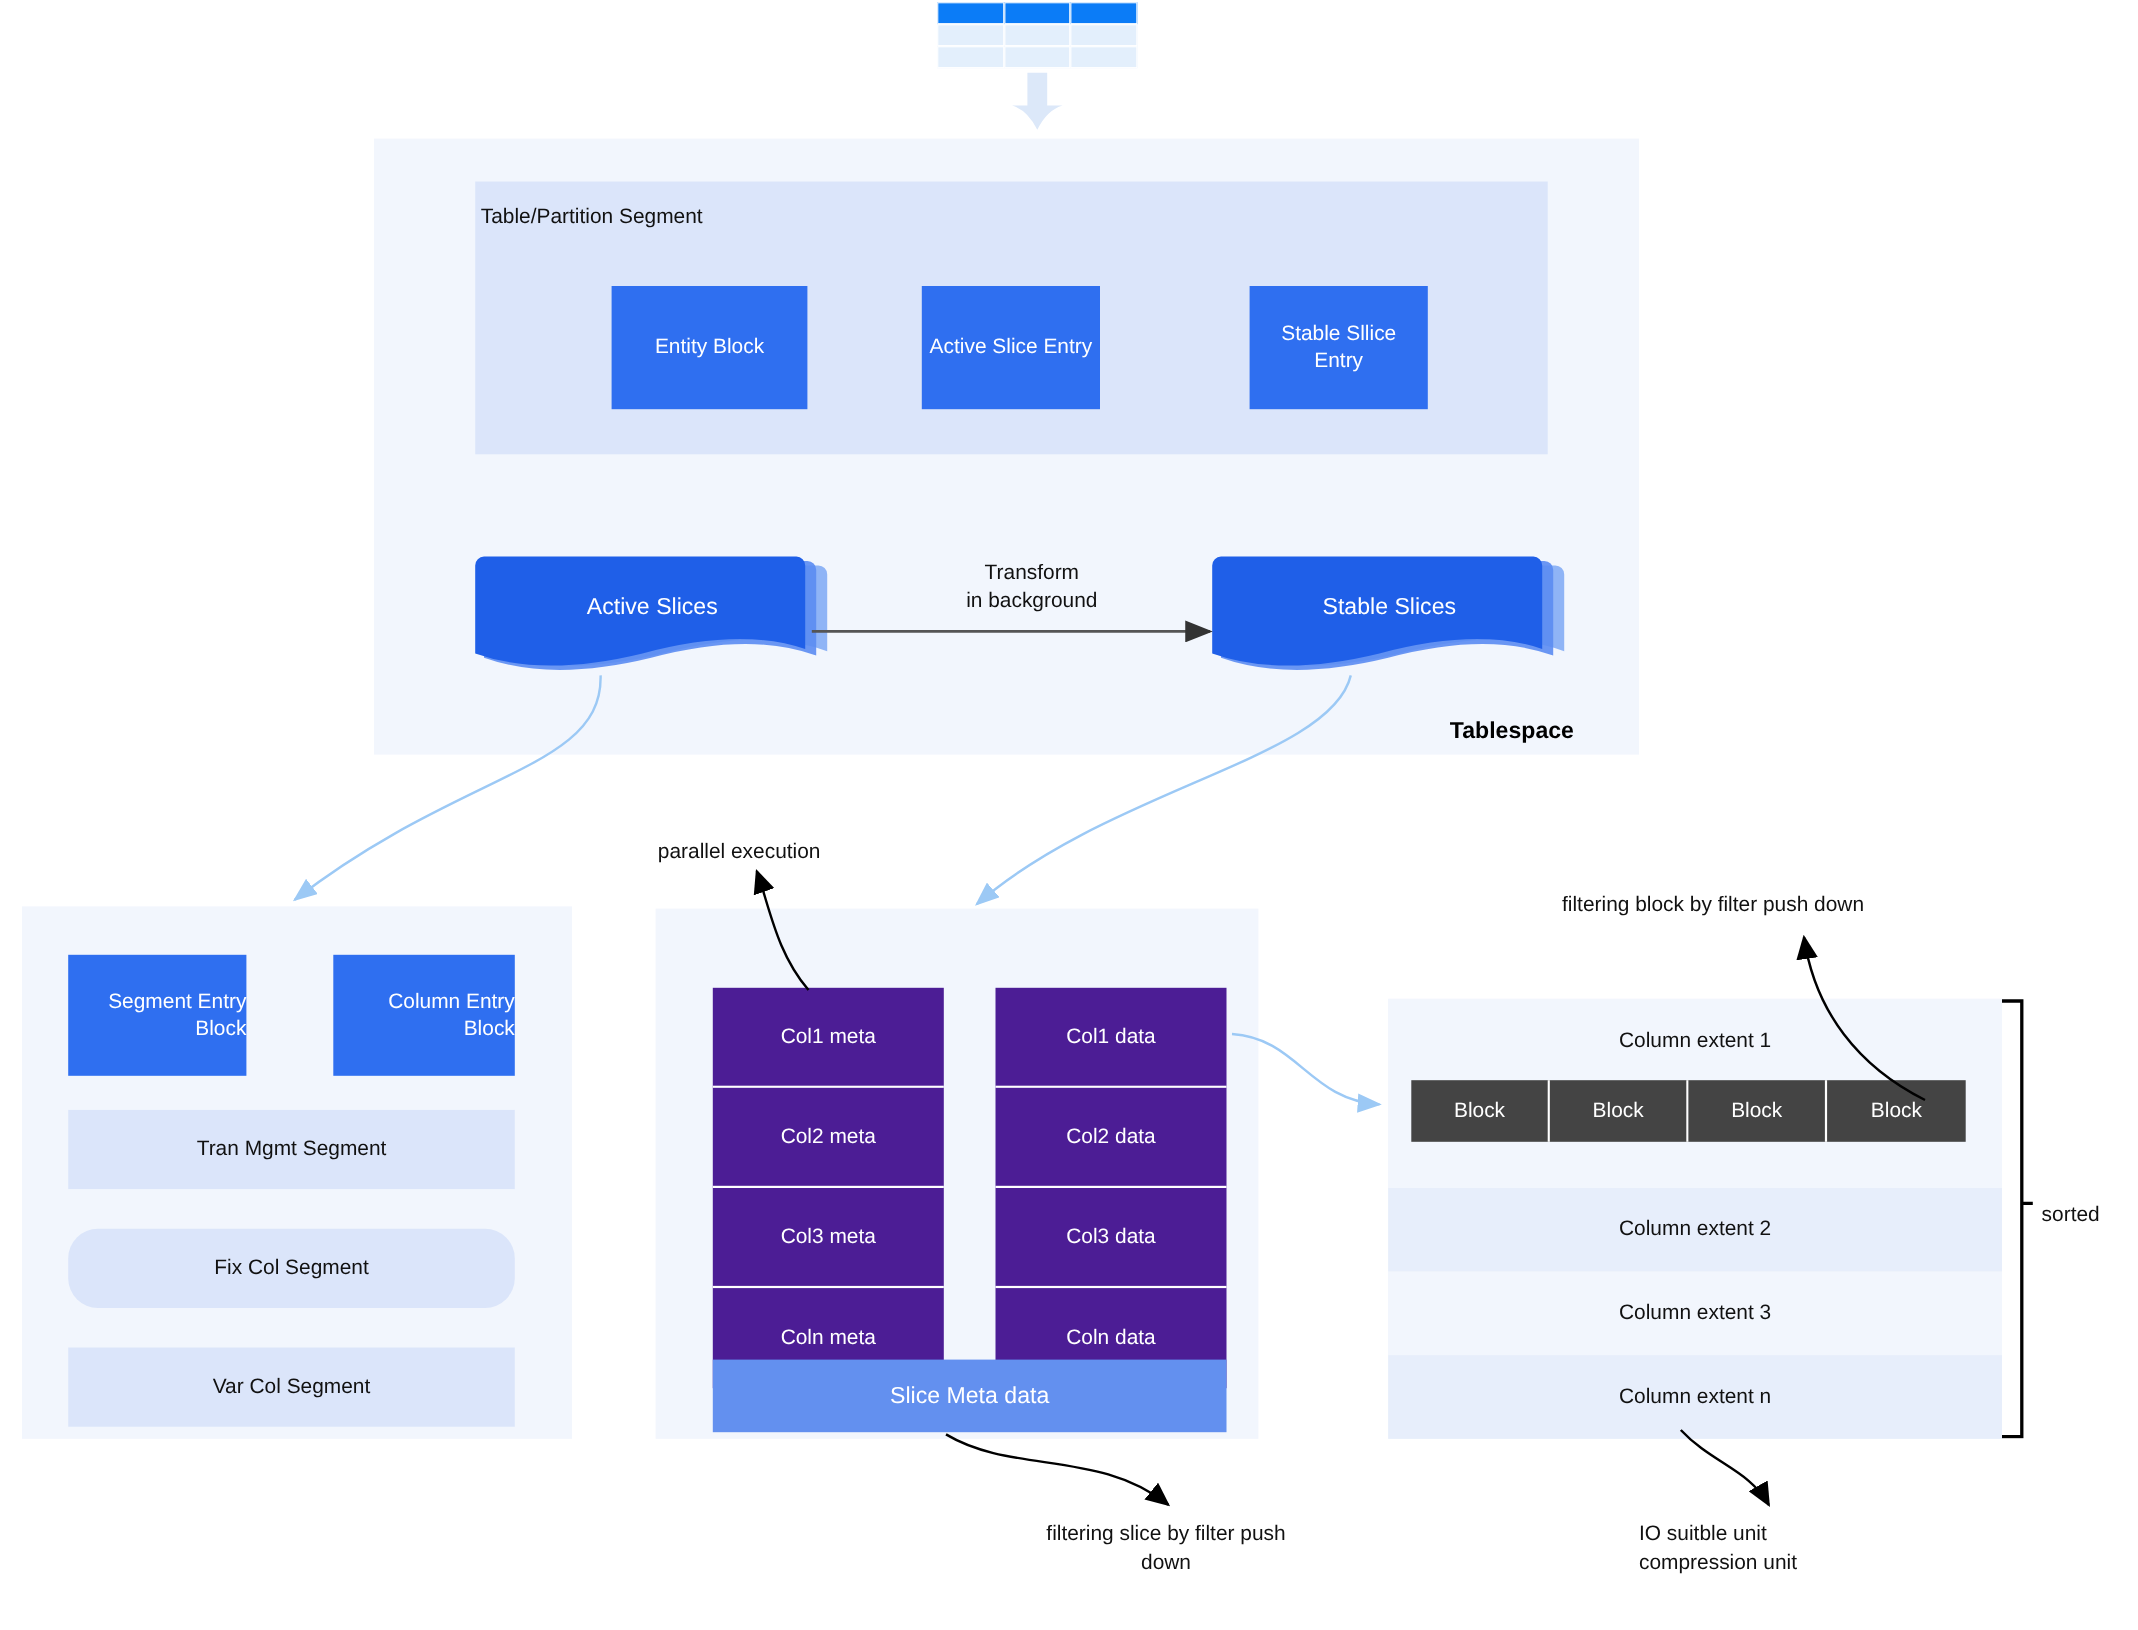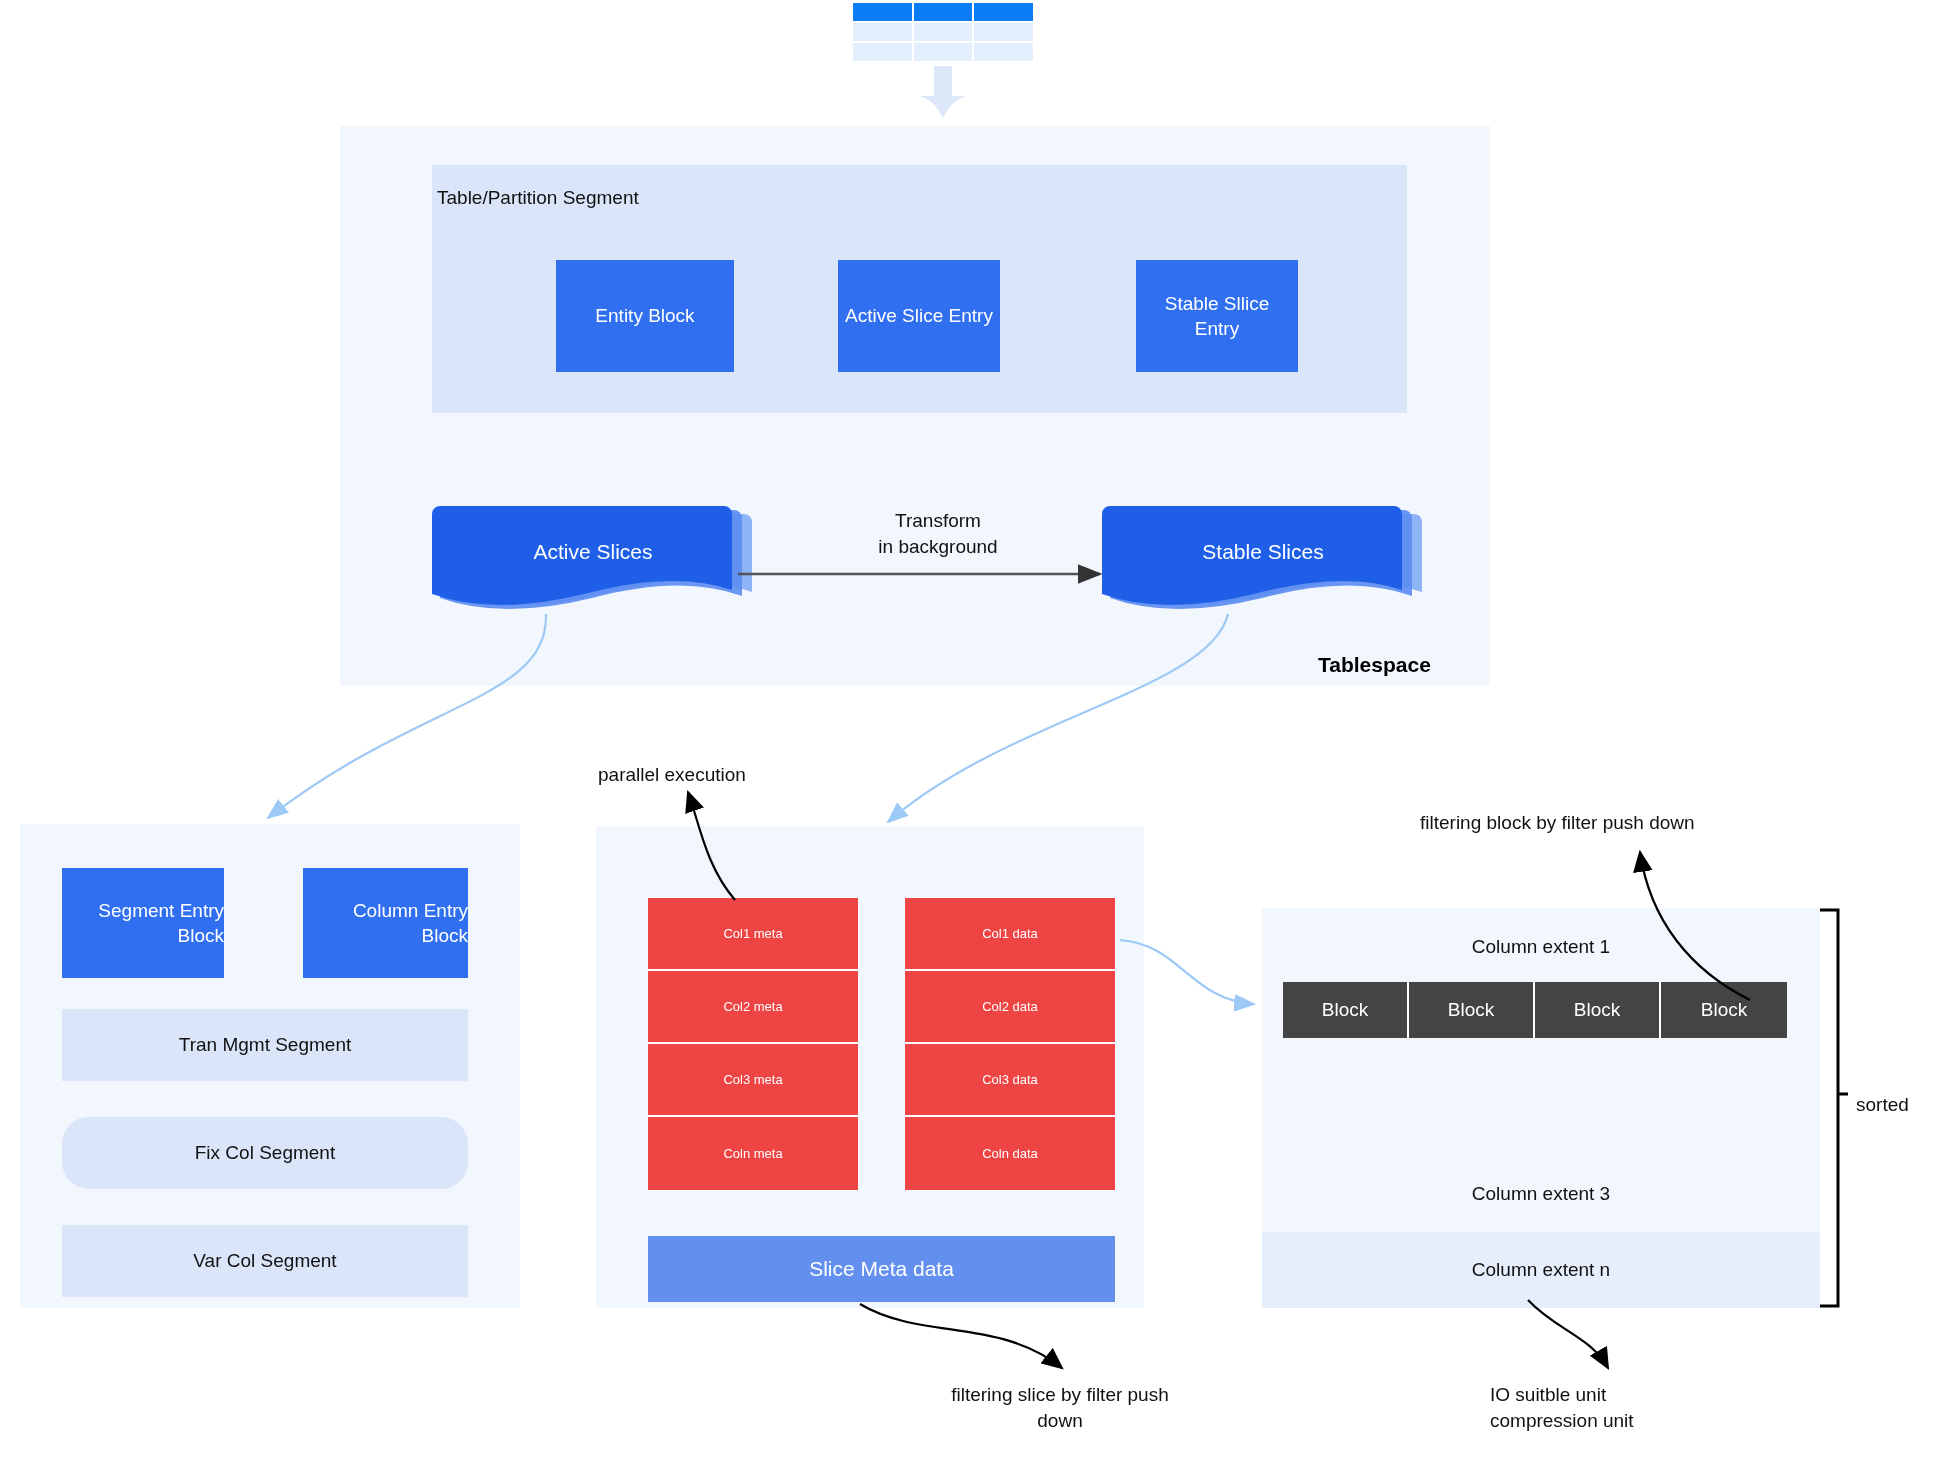--- a/index.html
+++ b/index.html
@@ -94,23 +94,23 @@
     display: flex; align-items: center; justify-content: center;
     font-size: 19px;
   }
   #tran-mgmt-segment { left: 62px; top: 1009px; width: 406px; height: 72px; }
   #fix-col-segment   { left: 62px; top: 1117px; width: 406px; height: 72px; border-radius: 27px; }
   #var-col-segment   { left: 62px; top: 1225px; width: 406px; height: 72px; }
 
   
   .col-stack { width: 210px; }
   .col-cell {
-    height: 73px; background: #ef4444; color: #ffffff;
-    display: flex; align-items: center; justify-content: center;
-    font-size: 13px; border-bottom: 2px solid #ffffff;
+    height: 91px; background: #4c1d95; color: #ffffff;
+    display: flex; align-items: center; justify-content: center;
+    font-size: 19px; border-bottom: 2px solid #ffffff;
     box-sizing: border-box;
   }
   .col-cell:last-child { border-bottom: none; }
   #col-meta-stack { left: 648px; top: 898px; }
   #col-data-stack { left: 905px; top: 898px; }
 
   #slice-meta-data {
     left: 648px; top: 1236px; width: 467px; height: 66px;
     background: #6390ef; color: #ffffff;
     display: flex; align-items: center; justify-content: center;
@@ -243,20 +243,21 @@
     <div class="col-cell">Col1 data</div>
     <div class="col-cell">Col2 data</div>
     <div class="col-cell">Col3 data</div>
     <div class="col-cell">Coln data</div>
   </div>
 
   <div class="abs" id="slice-meta-data">Slice Meta data</div>
 
   <div class="abs panel" id="right-panel"></div>
   <div class="abs extent-row extent-a" id="extent-1">Column extent 1</div>
+  <div class="abs extent-row extent-b" id="extent-2">Column extent 2</div>
   <div class="abs extent-row extent-a" id="extent-3">Column extent 3</div>
   <div class="abs extent-row extent-b" id="extent-n">Column extent n</div>
 
   <div class="abs" id="block-row">
     <div class="block-box">Block</div>
     <div class="block-box">Block</div>
     <div class="block-box">Block</div>
     <div class="block-box">Block</div>
   </div>
 

